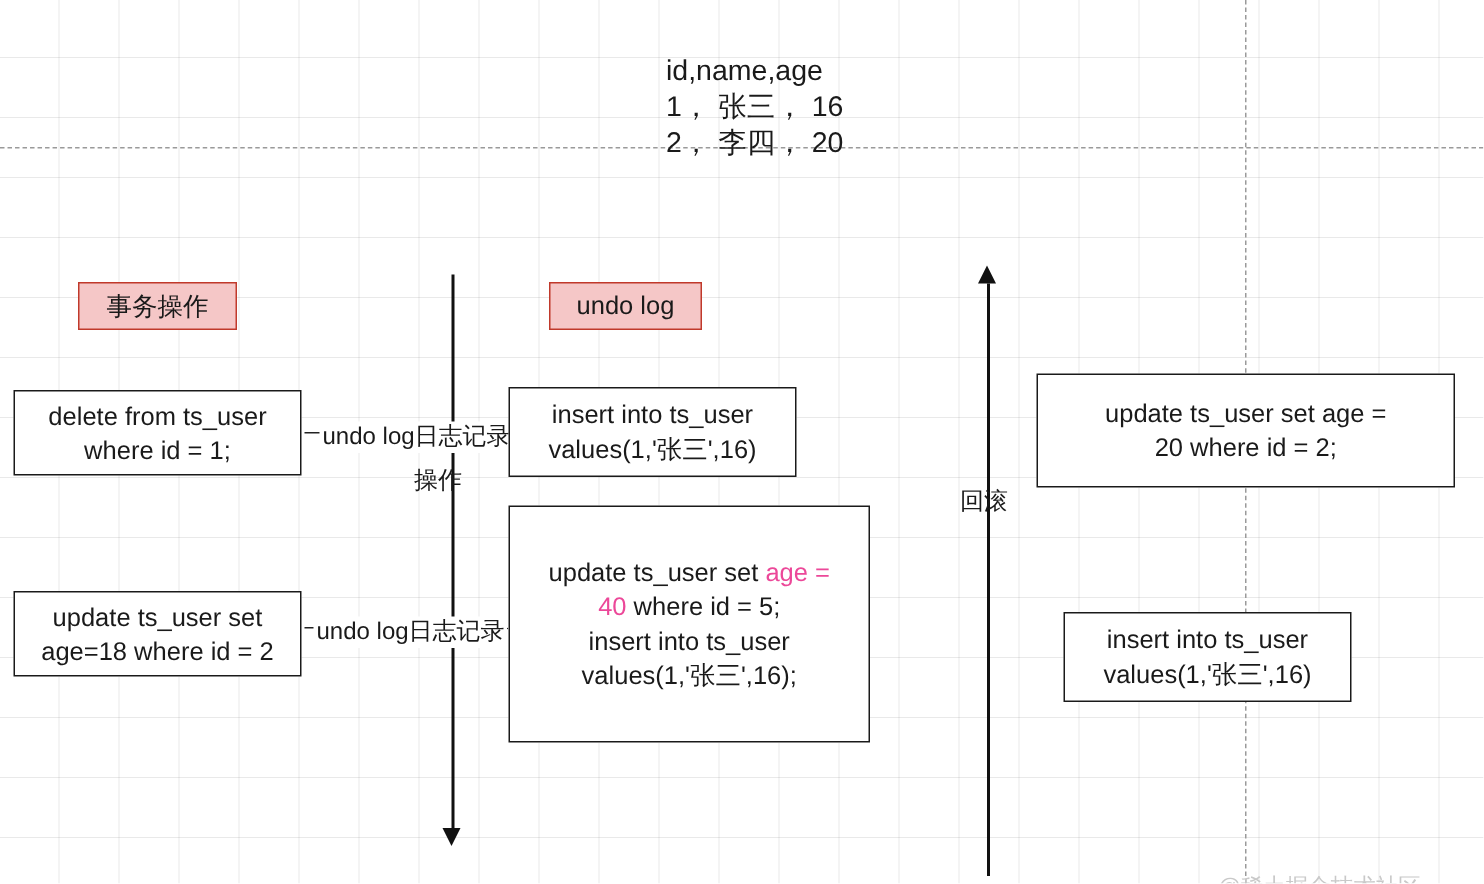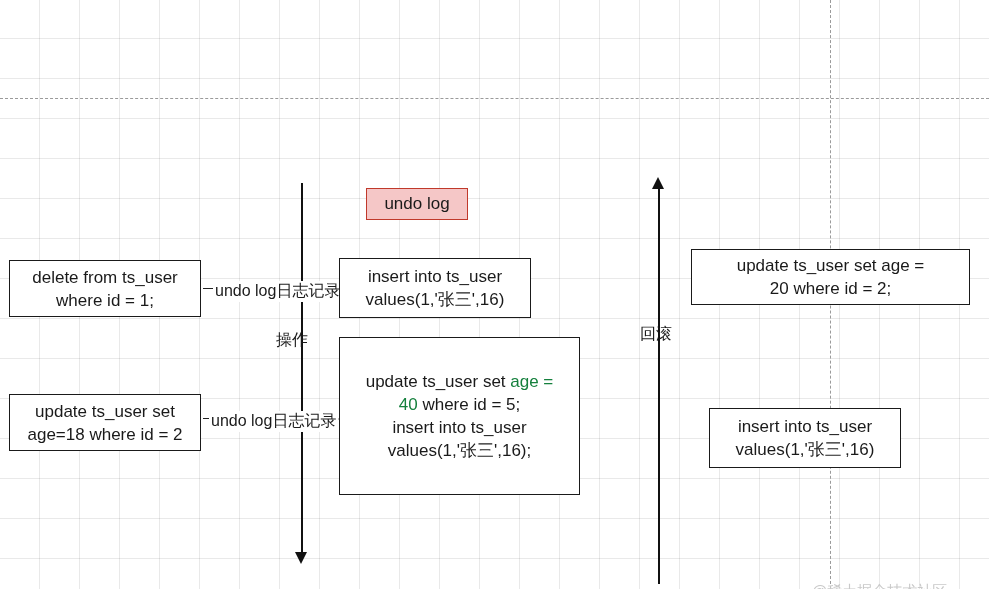--- a/index.html
+++ b/index.html
@@ -62,21 +62,21 @@
     font-size: 17px;
     line-height: 23px;
     display: flex;
     align-items: center;
     justify-content: center;
     text-align: center;
     box-sizing: border-box;
     padding: 2px 6px;
   }
   .sql-box .txt { display: block; white-space: pre-line; }
-  .redtok { color: #15803d; }
+  .redtok { color: #ec4899; }
   .axis-line {
     position: absolute;
     width: 0;
     border-left: 2px solid #111111;
   }
   .arrowhead-down {
     position: absolute;
     width: 0; height: 0;
     border-left: 6px solid transparent;
     border-right: 6px solid transparent;
@@ -124,29 +124,35 @@
   }
 </style>
 </head>
 <body>
 
 <div id="canvas">
 
   <div class="dash-h" style="top:98px;"></div>
   <div class="dash-v" style="left:830px;"></div>
 
+  <div class="header-block"><span>id,name,age</span>
+<span>1， 张三， 16</span>
+<span>2， 李四， 20</span></div>
 
+  <div class="tag-box" style="left:52px; top:188px; width:106px; height:32px;">
+    <span>事务操作</span>
+  </div>
 
   <div class="tag-box" style="left:366px; top:188px; width:102px; height:32px;">
     <span>undo log</span>
   </div>
 
   <div class="axis-line" style="left:301px; top:183px; height:374px;"></div>
   <div class="arrowhead-down" style="left:295px; top:552px;"></div>
-  <div class="axis-label" style="left:276px; top:330px;">操作</div>
+  <div class="axis-label" style="left:276px; top:310px;">操作</div>
 
   <div class="axis-line" style="left:658px; top:189px; height:395px;"></div>
   <div class="arrowhead-up" style="left:652px; top:177px;"></div>
   <div class="axis-label" style="left:640px; top:324px;font-family:Liberation Serif, serif;">回滚</div>
 
   <div class="sql-box" style="left:9px; top:260px; width:192px; height:57px;">
     <span class="txt">delete from ts_user
 where id = 1;</span>
   </div>
 
@@ -168,21 +174,21 @@
 values(1,'张三',16)</span>
   </div>
 
   <div class="sql-box" style="left:339px; top:337px; width:241px; height:158px;">
     <span class="txt"><span>update ts_user set </span><span class="redtok">age =</span>
 <span class="redtok">40</span><span> where id = 5;</span>
 <span>insert into ts_user
 values(1,'张三',16);</span></span>
   </div>
 
-  <div class="sql-box" style="left:691px; top:249px; width:279px; height:56px;">
+  <div class="sql-box" style="left:691px; top:249px; width:279px; height:76px;">
     <span class="txt">update ts_user set age =
 20 where id = 2;</span>
   </div>
 
   <div class="sql-box" style="left:709px; top:408px; width:192px; height:60px;">
     <span class="txt">insert into ts_user
 values(1,'张三',16)</span>
   </div>
 
   <div class="watermark" style="left:812px; top:550px;">@稀土掘金技术社区</div>

